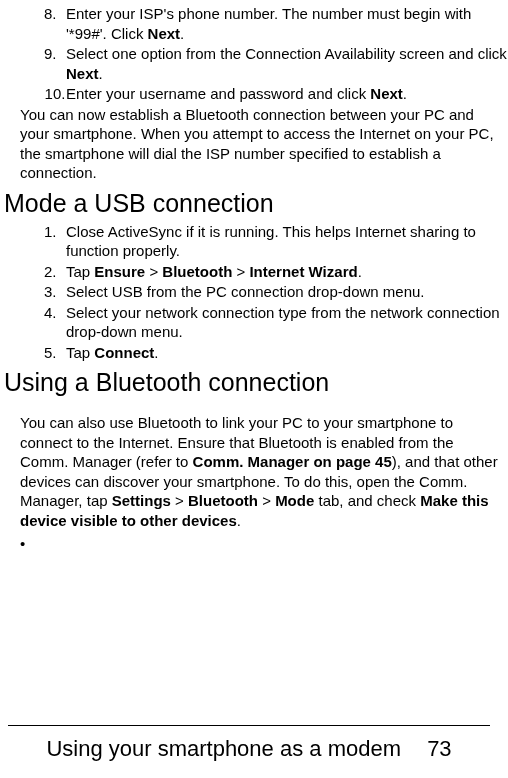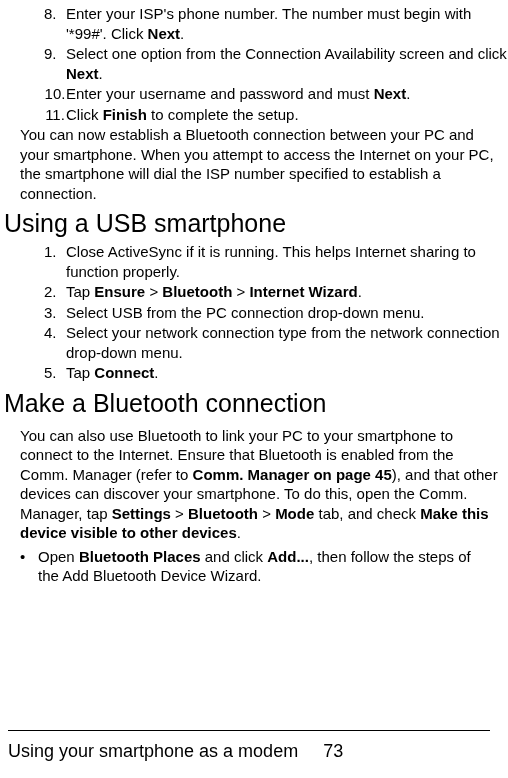--- a/index.html
+++ b/index.html
@@ -41,21 +41,21 @@
     padding-left: 18px;
     padding-right: 6px;
     margin-top: 0;
     margin-bottom: 4px;
   }
   .para-indent {
     font-size: 15px;
     line-height: 1.3;
     padding-left: 18px;
     padding-right: 6px;
-    margin-top: 8px;
+    margin-top: 16px;
     margin-bottom: 4px;
   }
   h2.section {
     font-size: 25px;
     font-weight: 400;
     margin: 6px 0 4px 2px;
     padding: 0;
   }
   .bold { font-weight: 700; }
   .bullet-row {
@@ -67,23 +67,23 @@
     margin-top: 2px;
   }
   .bullet-mark { flex: 0 0 18px; }
   .bullet-text { flex: 1; }
   .footer {
     position: absolute;
     left: 8px;
     right: 18px;
     bottom: 16px;
     border-top: 1.5px solid #000;
-    text-align: left;
+    text-align: center;
     padding-top: 10px;
-    font-size: 18px;
+    font-size: 22px;
   }
   .footer .pg {
     display: inline-block;
     margin-left: 20px;
   }
 </style>
 </head>
 <body>
 
 <div class="page">
@@ -97,34 +97,28 @@
     </div>
     <div class="li-row">
       <div class="li-num">9.</div>
       <div class="li-text">
         <span>Select one option from the Connection Availability screen and click </span><span class="bold">Next</span><span>.</span>
       </div>
     </div>
     <div class="li-row">
       <div class="li-num10">10.</div>
       <div class="li-text">
-        <span>Enter your username and password and must </span><span class="bold">Next</span><span>.</span>
-      </div>
-    </div>
-    <div class="li-row">
-      <div class="li-num10">11.</div>
-      <div class="li-text">
-        <span>Click </span><span class="bold">Finish</span><span> to complete the setup.</span>
+        <span>Enter your username and password and click </span><span class="bold">Next</span><span>.</span>
       </div>
     </div>
   </div>
 
   <div class="para">You can now establish a Bluetooth connection between your PC and your smartphone. When you attempt to access the Internet on your PC, the smartphone will dial the ISP number specified to establish a connection.</div>
 
-  <h2 class="section">Using a USB smartphone</h2>
+  <h2 class="section">Mode a USB connection</h2>
 
   <div class="ol-block">
     <div class="li-row">
       <div class="li-num">1.</div>
       <div class="li-text">
         <span>Close ActiveSync if it is running. This helps Internet sharing to function properly.</span>
       </div>
     </div>
     <div class="li-row">
       <div class="li-num">2.</div>
@@ -146,32 +140,29 @@
     </div>
     <div class="li-row">
       <div class="li-num">5.</div>
       <div class="li-text">
         <span>Tap </span><span class="bold">Connect</span><span>.</span>
       </div>
     </div>
   </div>
 
 
-  <h2 class="section">Make a Bluetooth connection</h2>
+  <h2 class="section">Using a Bluetooth connection</h2>
 
   <div class="para-indent">
     <span>You can also use Bluetooth to link your PC to your smartphone to connect to the Internet. Ensure that Bluetooth is enabled from the Comm. Manager (refer to </span><span class="bold">Comm. Manager on page 45</span><span>), and that other devices can discover your smart</span><span>phone. To do this, open the Comm. Manager, tap </span><span class="bold">Settings</span><span> &gt; </span><span class="bold">Bluetooth</span><span>  &gt; </span><span class="bold">Mode</span><span> tab, and check </span><span class="bold">Make this device visible to other devices</span><span>.</span>
   </div>
 
 
   <div class="bullet-row">
     <div class="bullet-mark">•</div>
-    <div class="bullet-text">
-      <span>Open </span><span class="bold">Bluetooth Places</span><span> and click </span><span class="bold">Add...</span><span>, then follow the steps of the Add Bluetooth Device Wizard.</span>
-    </div>
   </div>
 
 </div>
 
 <div class="footer">
   <span>Using your smartphone as a modem</span>
   <span class="pg">73</span>
 </div>
 
 </body></html>

